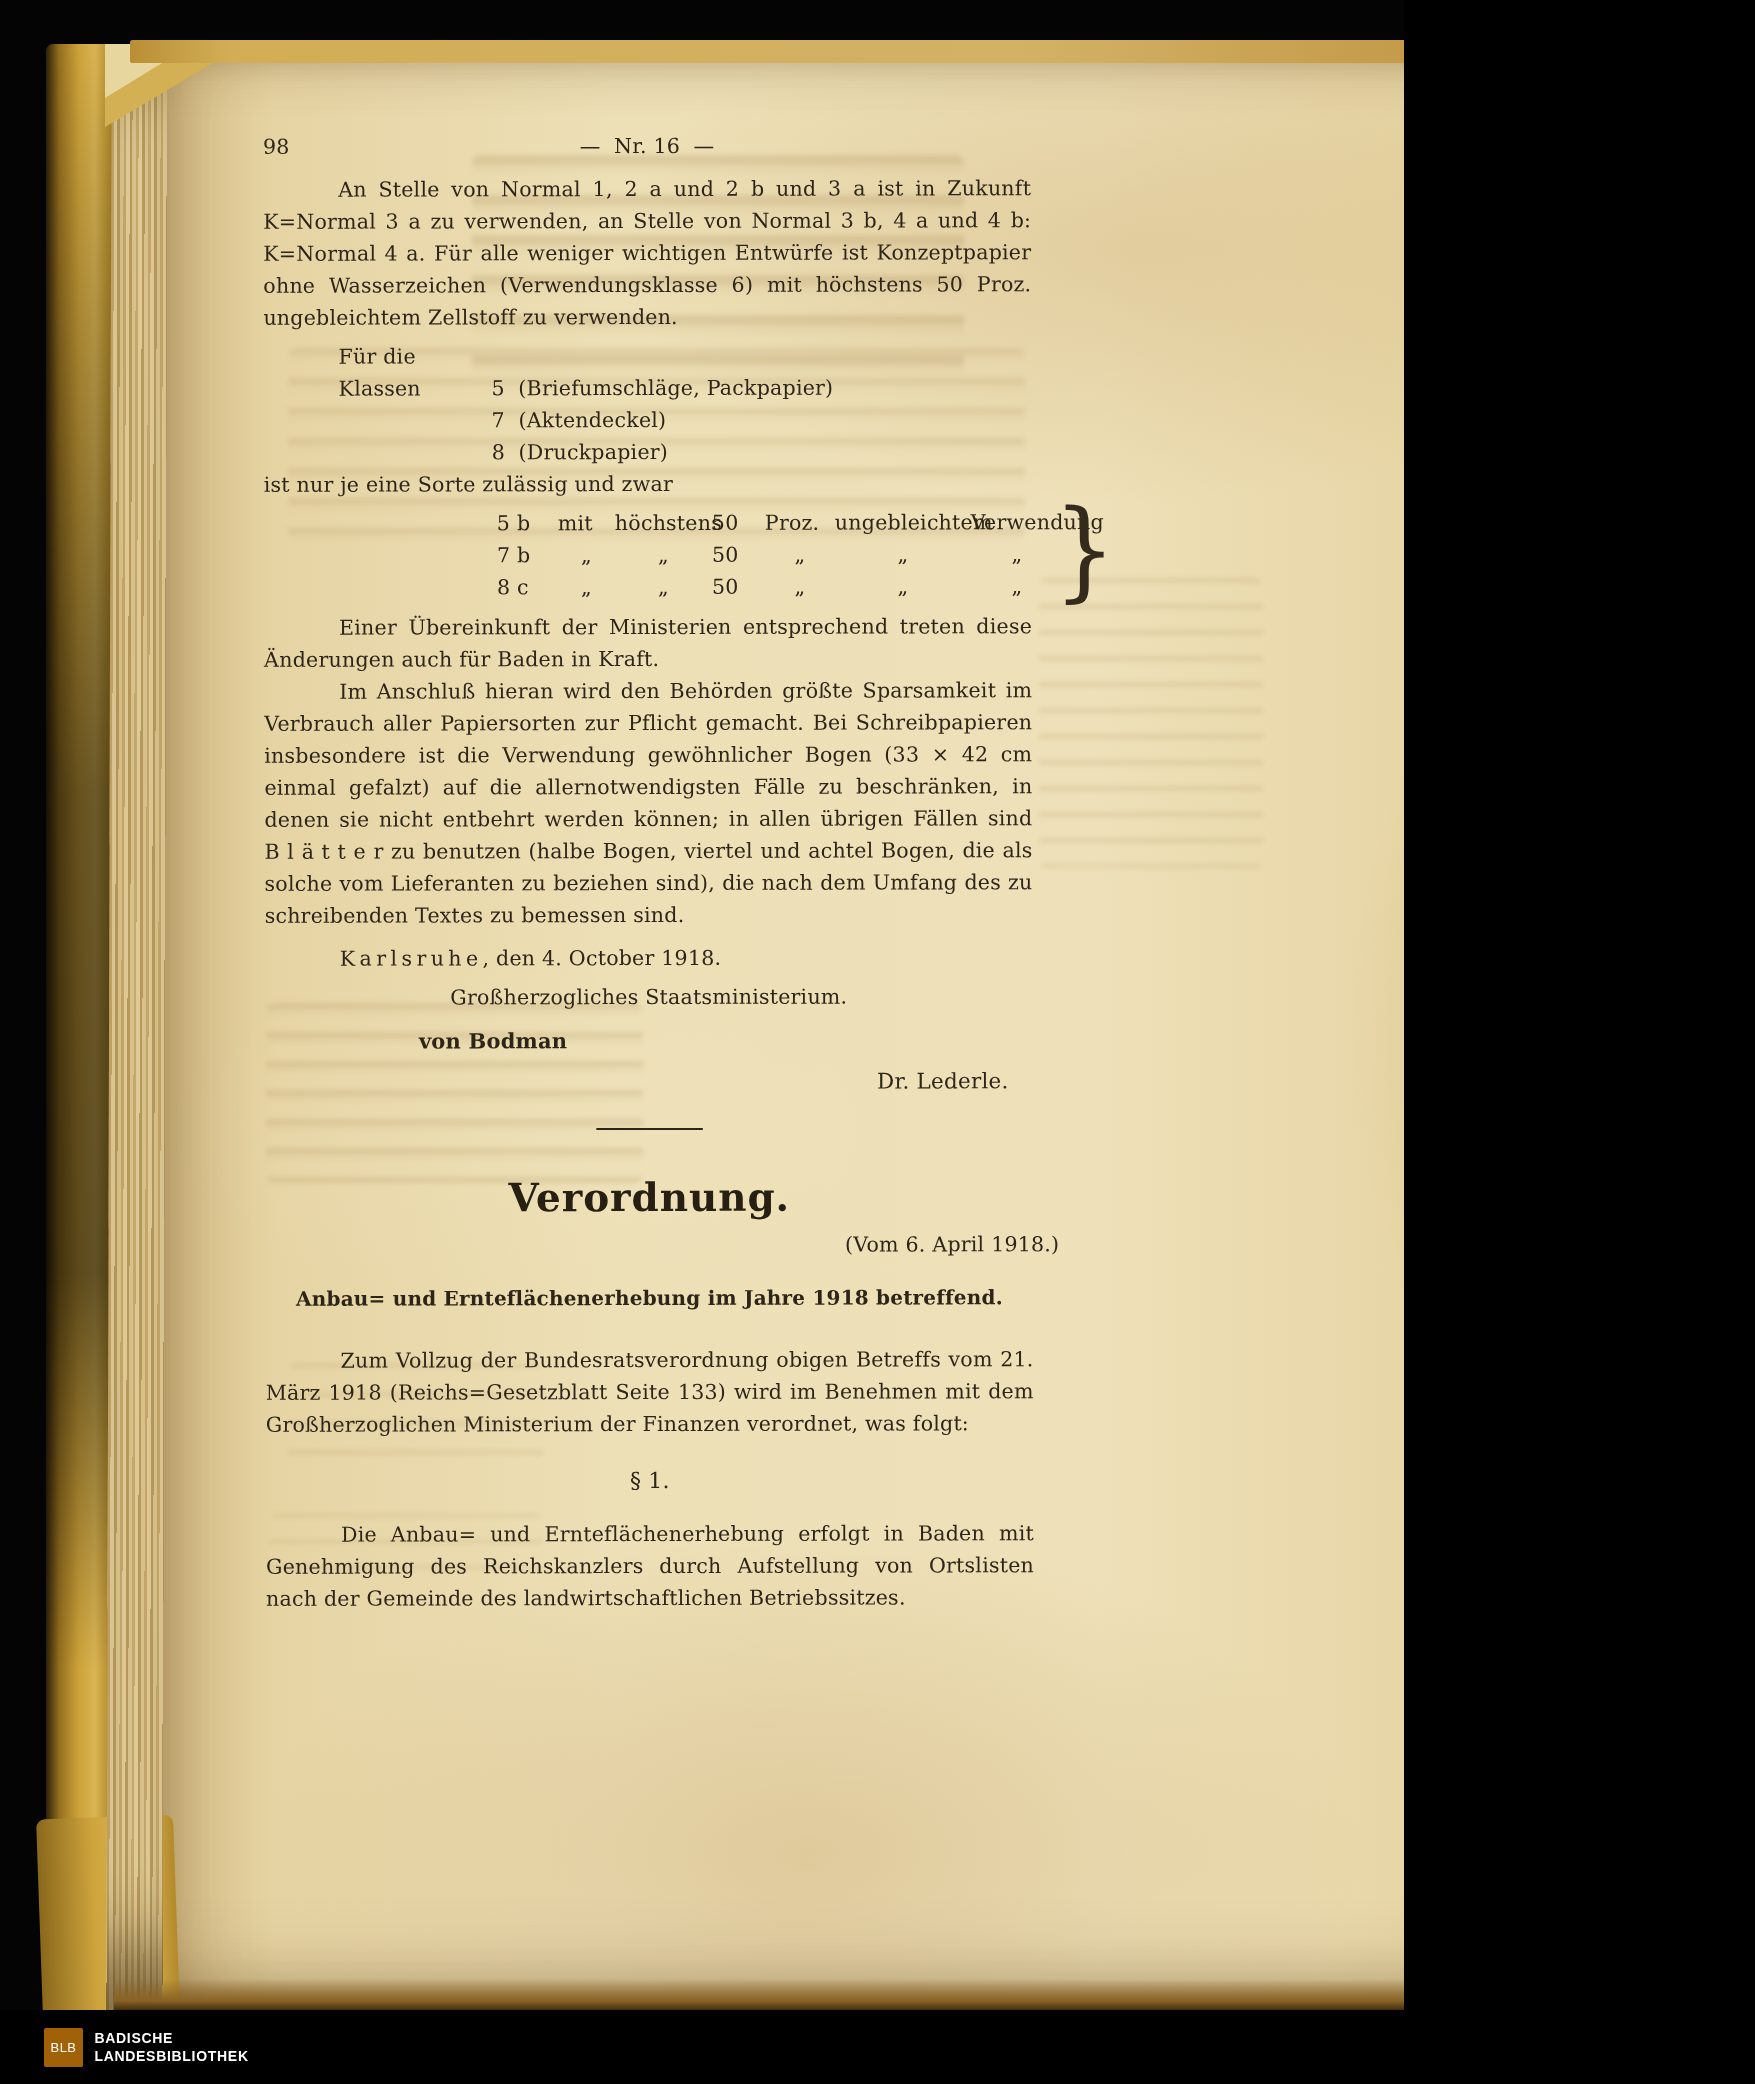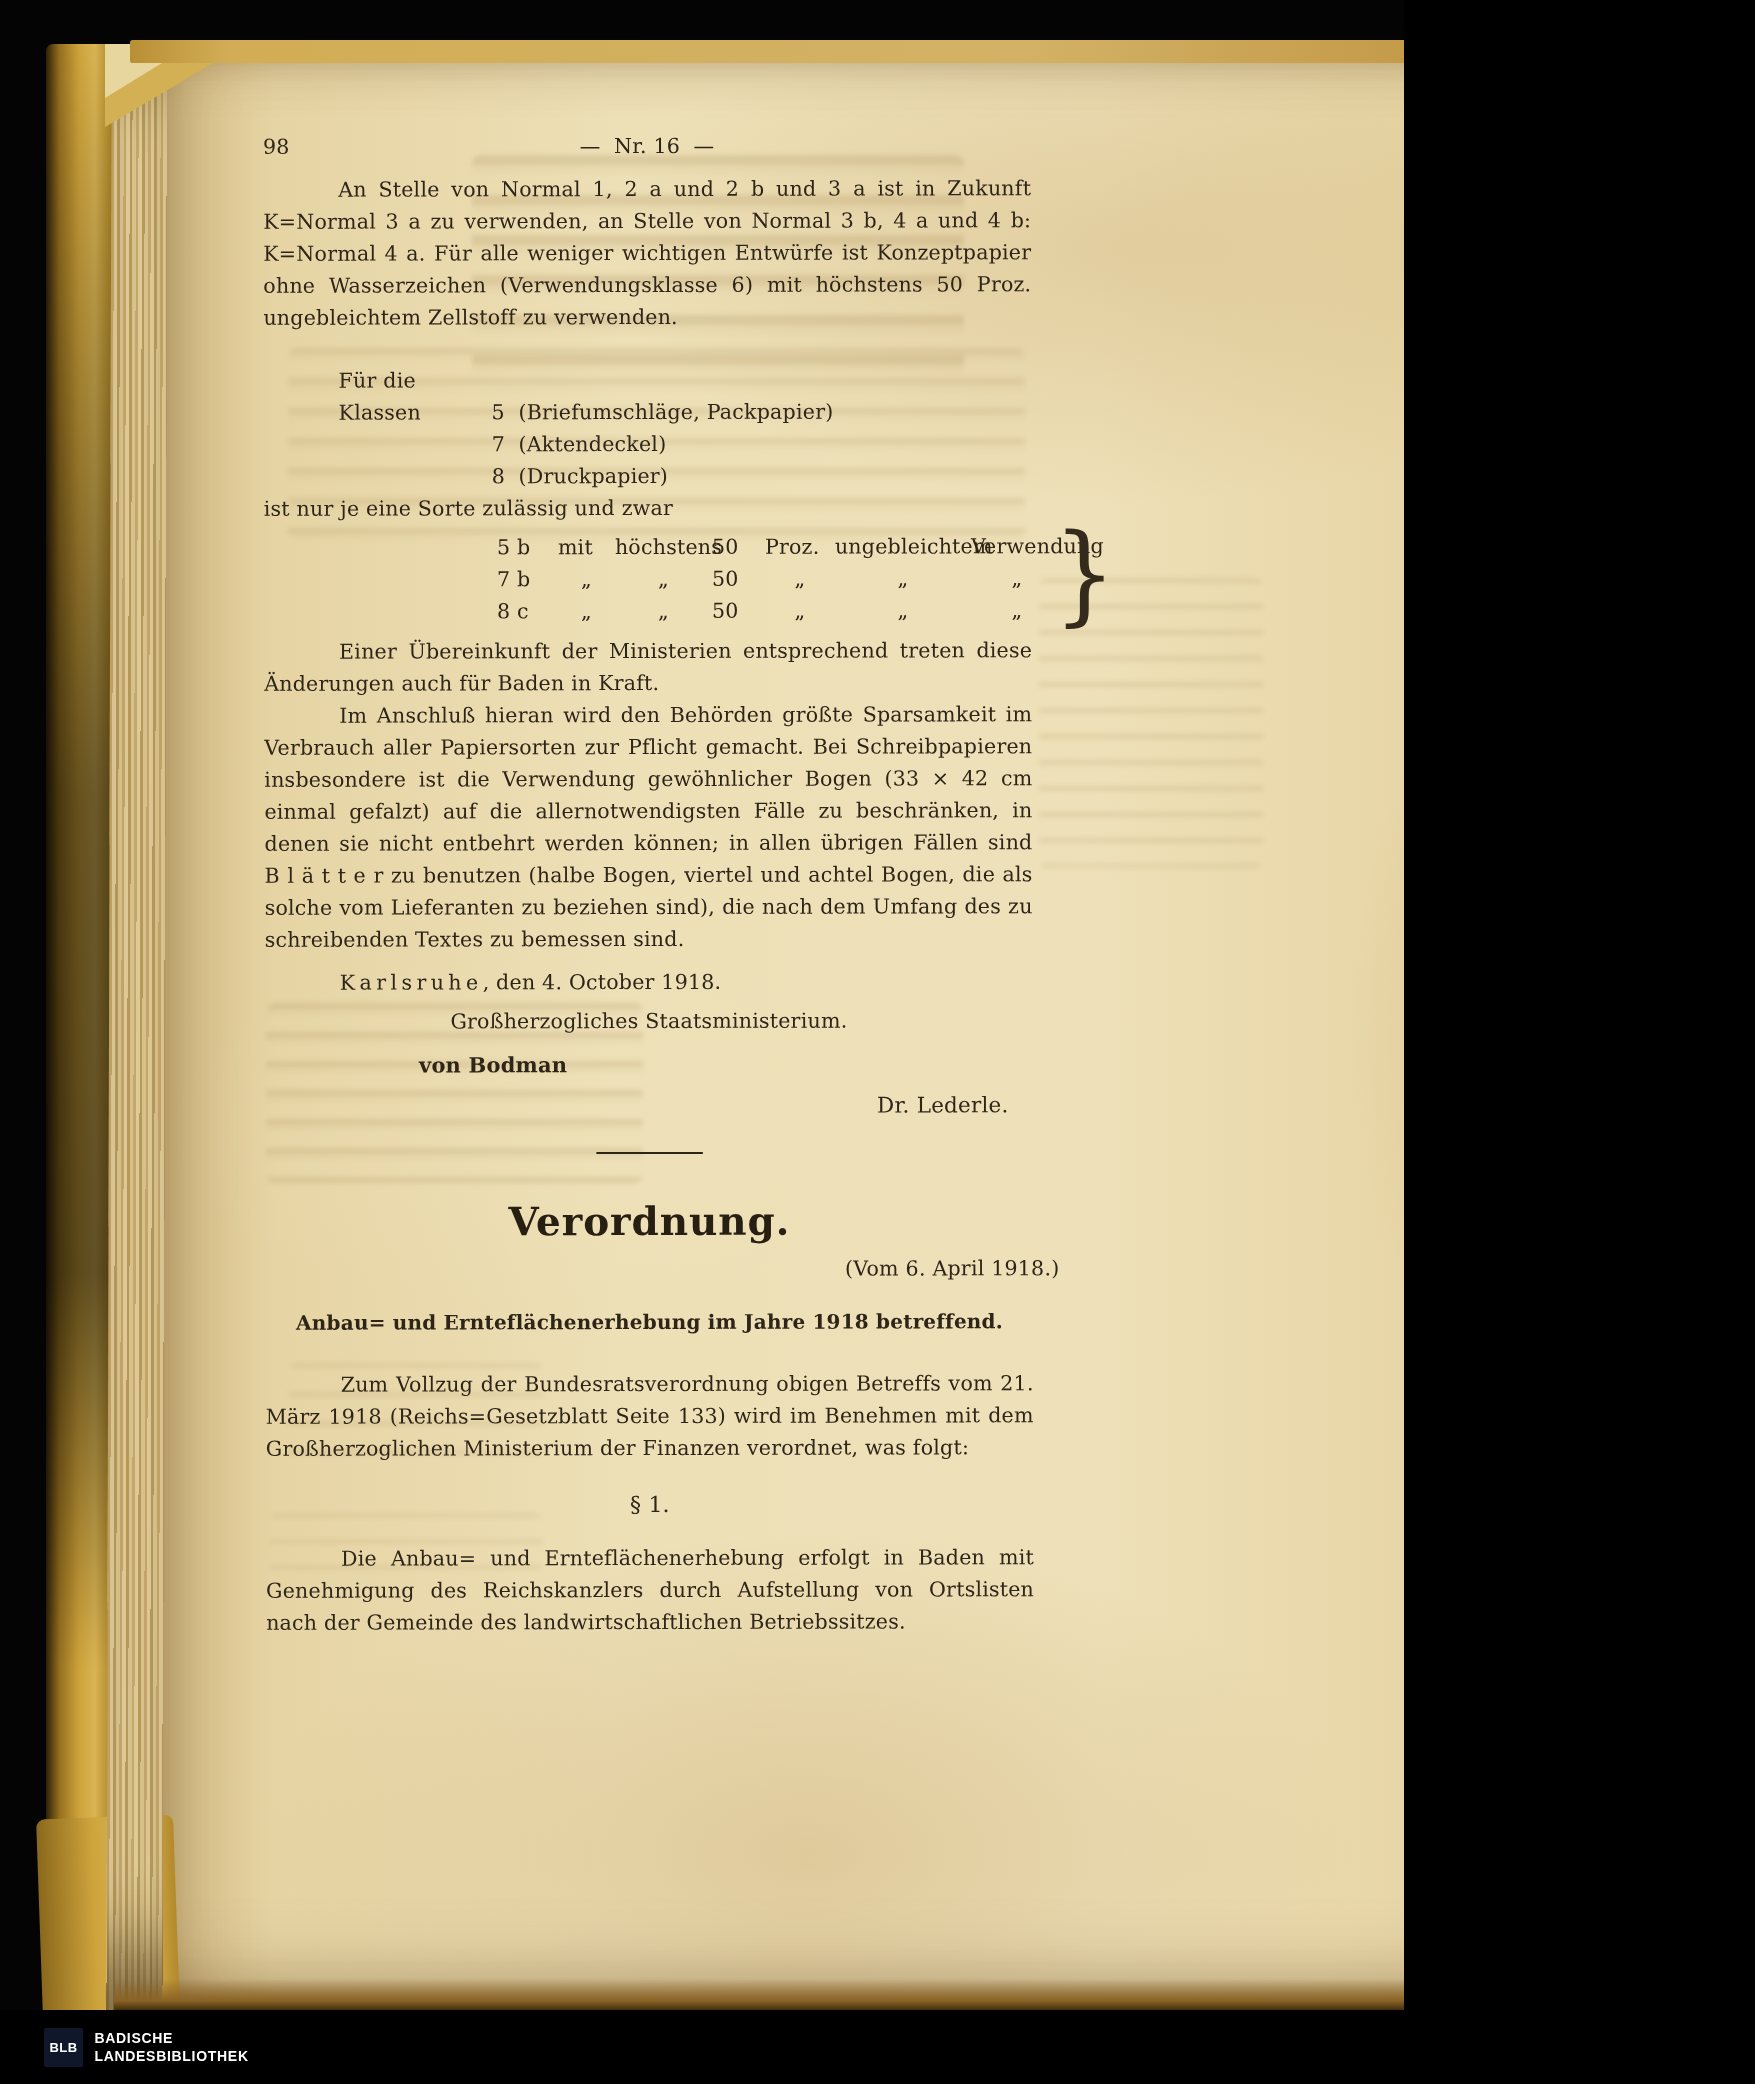--- a/index.html
+++ b/index.html
@@ -84,21 +84,21 @@
     letter-spacing:0.2px; transform:rotate(-.12deg); transform-origin:50% 0;
   }
   .page-head { position:relative; display:flex; justify-content:center; text-align:center; }
   .pageno { position:absolute; left:0; top:0; }
 
   p { margin:0; }
   .body { text-indent:75px; }
   .p1 { margin-top:10.5px; }
 
   .classes { margin-top:7px; text-align:left; }
-  .cl-intro { display:inline-block; width:228px; padding-left:75px; box-sizing:border-box;margin-top:24px; }
+  .cl-intro { display:inline-block; width:228px; padding-left:75px; box-sizing:border-box; }
   .cl-line.cont { padding-left:228px; }
   .cl-outro { text-align:left; }
 
   .sorts { position:relative; margin:7px 0 8.8px; text-align:left; }
   .sort-row { display:grid; grid-template-columns:61px 57px 97px 53px 70px 136px 92px; padding-left:233px; }
   .sort-row .d { text-align:center; }
   .brace { position:absolute; left:786px; top:-10.5px; font-size:109px; line-height:109px;
            transform:scaleX(.9); color:#352b1d; font-weight:normal; }
   .brace-note { position:absolute; left:825px; top:14px; line-height:30px; white-space:nowrap; }
 
@@ -120,23 +120,23 @@
   .p5 { margin-top:21px; }
 
   
   .footer {
     position:absolute; left:0; top:2010px; width:1756px; height:75px; background:#000; z-index:10;
     display:flex; align-items:center; justify-content:space-between;
     padding:0 26px 0 44px; box-sizing:border-box;
     font-family:"Liberation Sans", sans-serif;
   }
   .f-left { display:flex; align-items:center; gap:11.4px; }
-  .blb-logo { width:39px; height:39px; background:#0f172a; color:#fff; border-radius:1.8px;
+  .blb-logo { width:39px; height:39px; background:#a16207; color:#fff; border-radius:1.8px;
               display:flex; align-items:center; justify-content:center;
-              font-weight:bold; font-size:13px; letter-spacing:0.4px; }
+              font-weight:normal; font-size:13px; letter-spacing:0.4px; }
   .blb-name { color:#fff; font-weight:bold; font-size:14px; line-height:17.6px; letter-spacing:0.7px; }
   .f-right { display:flex; align-items:center; gap:22px; color:#ededed; }
   .bw-name { font-size:19.3px; font-weight:bold; letter-spacing:0.3px; }
 </style>
 </head>
 <body>
 
 <div class="stage">
 
   <div class="cover-left"></div>

